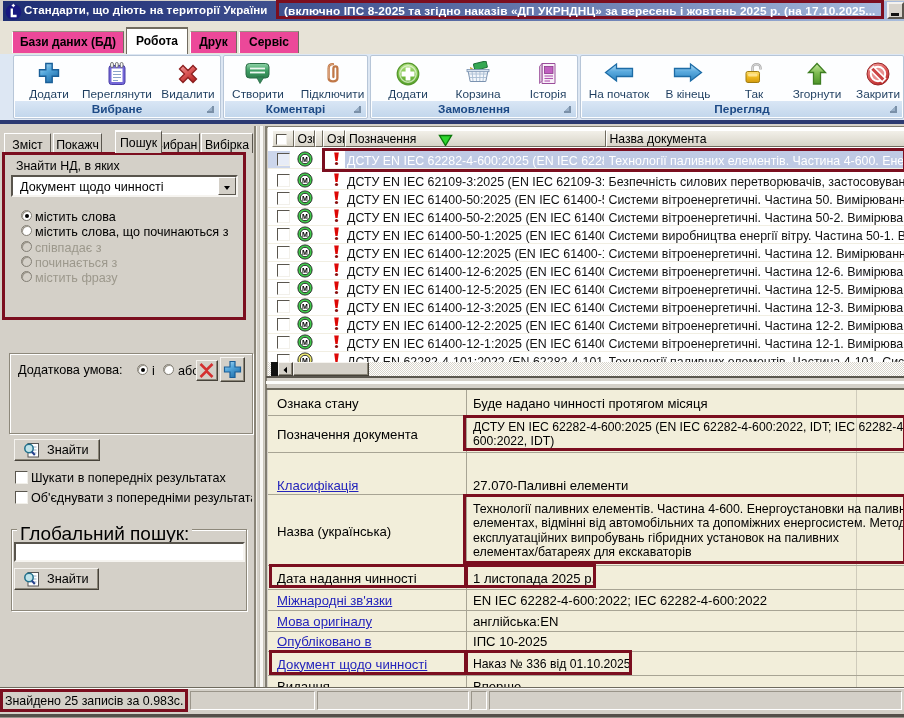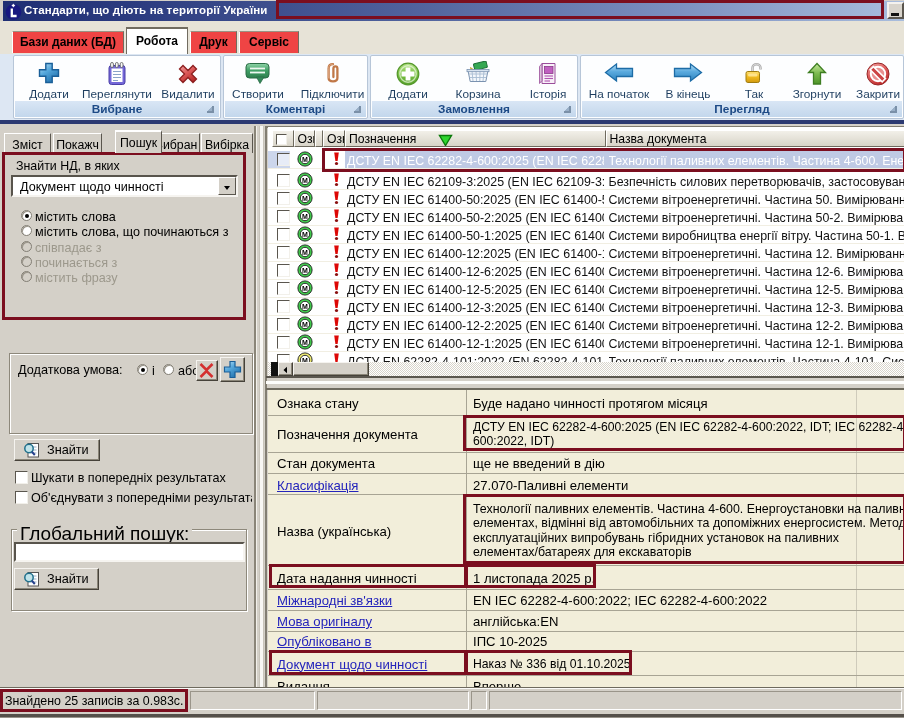--- a/index.html
+++ b/index.html
@@ -13,21 +13,21 @@
 #title1 { left:24px; top:4px; color:#fff; font-size:11.5px; font-weight:bold; letter-spacing:0.15px; }
 #titleBox { left:276px; top:0px; width:608px; height:19px; border:3px solid #7b0e1f; }
 #title2 { left:284px; top:4px; color:#fff; font-size:11.8px; font-weight:bold; white-space:nowrap; letter-spacing:0.1px; }
 #minBtn { left:887px; top:2px; width:17px; height:17px; background:#d8d4cc;
   border-top:2px solid #f4f2ee; border-left:2px solid #f4f2ee; border-right:2px solid #5a564e; border-bottom:2px solid #5a564e; }
 #minBtn div { position:absolute; left:2px; top:9px; width:8px; height:3px; background:#111; }
 
 #tabstrip { left:0; top:21px; width:904px; height:33px; background:#e7e3d7; }
 .mtab { position:absolute; bottom:0; height:22px; font-size:12px; font-weight:bold; color:#000;
   text-align:center; border-top:1px solid #9a9384; border-right:1px solid #716c60; border-left:1px solid #fff;
-  background:#ef4444; padding-top:3px; }
+  background:#ec4899; padding-top:3px; }
 .mtab.active { height:27px; background:#fff; border-top:2px solid #716c60; border-left:1px solid #716c60; padding-top:5px; }
 
 #toolbar { left:0; top:54px; width:904px; height:66px; background:#dde7f3; }
 .group { position:absolute; top:1px; height:64px; background:#fdfeff; border:1px solid #b7c6d8; border-radius:2px; }
 .gcap { position:absolute; left:1px; right:1px; bottom:1px; height:16px;
   background:linear-gradient(#d9e6f5,#c3d7ec); color:#1d4a86; font-weight:bold; font-size:11.8px; text-align:center; line-height:16px; }
 .glauncher { position:absolute; bottom:4px; width:7px; height:7px; border-right:2px solid #7a90a8; border-bottom:2px solid #7a90a8; background:linear-gradient(135deg, transparent 55%, #9ab0c8 55%); }
 .tbtn { position:absolute; top:2px; width:70px; text-align:center; }
 .tbtn .lbl { position:absolute; left:0; top:28.5px; width:100%; text-align:center; font-size:11.8px; color:#1d3d5f; white-space:nowrap; }
 .tico { position:absolute; top:3px; left:50%; transform:translateX(-50%); }
@@ -131,20 +131,21 @@
 </defs>
     </svg>
   <div class="abs" id="titlebar"></div>
   <svg class="abs" style="left:5px;top:2.5px" width="17" height="17">
       <circle cx="8.5" cy="9" r="7.8" fill="#181880"></circle>
       <path d="M6.8 5.5 v7.5 h4.8" stroke="#fff" stroke-width="2.3" fill="none"></path>
       <path d="M8.3 0.5 l2 2 -2 2 -2 -2 z" fill="#fff" stroke="#181880" stroke-width="0.5"></path>
     </svg>
   <div class="abs" id="title1">Стандарти, що діють на території України</div>
   <div class="abs" id="titleBox"></div>
+  <div class="abs" id="title2">(включно ІПС 8-2025 та згідно наказів «ДП УКРНДНЦ» за  вересень і жовтень 2025 р. (на  17.10.2025...</div>
   <div class="abs" id="minBtn">
       <div></div>
     </div>
 
   <div class="abs" id="tabstrip"></div>
   <div class="mtab" style="left:12px; width:112px; top:31px;">Бази даних (БД)</div>
   <div class="mtab active" style="left:126px; width:62px; top:27px;">Робота</div>
   <div class="mtab" style="left:190px; width:47px; top:31px;">Друк</div>
   <div class="mtab" style="left:239px; width:60px; top:31px;">Сервіс</div>
 
@@ -561,24 +562,20 @@
     <div id="vline1"></div>
       <div id="vline2"></div>
     <div class="drow" style="top:0; height:26px;">
         <div class="dlbl" style="top:6px;">Ознака стану</div>
         <div class="dval" style="top:6px;">Буде надано чинності протягом місяця</div>
       </div>
     <div class="drow" style="top:26px; height:37px;">
         <div class="dlbl" style="top:11px;">Позначення документа</div>
         <div class="dval" style="top:4px; white-space:nowrap; line-height:14.6px; font-size:12.2px;">ДСТУ EN IEC 62282-4-600:2025 (EN IEC 62282-4-600:2022, IDT; IEC 62282-4-<br>600:2022, IDT)</div>
       </div>
-    <div class="drow" style="top:63px; height:21px;">
-        <div class="dlbl" style="top:3px;">Стан документа</div>
-        <div class="dval" style="top:3px;">ще не введений в дію</div>
-      </div>
     <div class="drow" style="top:84px; height:21.5px;">
         <div class="dlbl dlink" style="top:4px;">Класифікація</div>
         <div class="dval" style="top:4px;">27.070-Паливні елементи</div>
       </div>
     <div class="drow" style="top:105.5px; height:70.5px;">
         <div class="dlbl" style="top:29px;">Назва (українська)</div>
         <div class="dval" style="top:7px; white-space:nowrap; line-height:14.3px; font-size:12.4px;">Технології паливних елементів. Частина 4-600. Енергоустановки на паливних<br>елементах, відмінні від автомобільних та допоміжних енергосистем. Методи<br>експлуатаційних випробувань гібридних установок на паливних<br>елементах/батареях для екскаваторів</div>
       </div>
     <div class="drow" style="top:176px; height:24px;">
         <div class="dlbl" style="top:5px;">Дата надання чинності</div>

